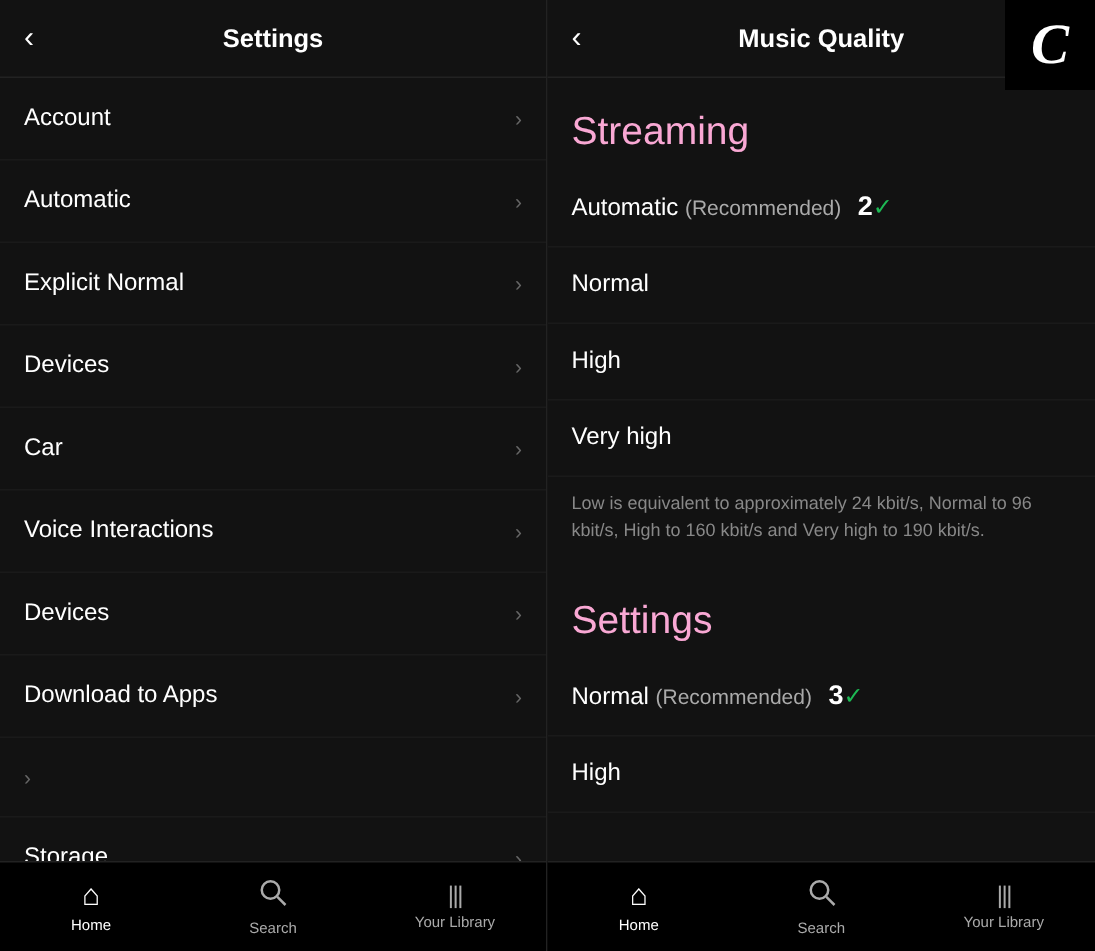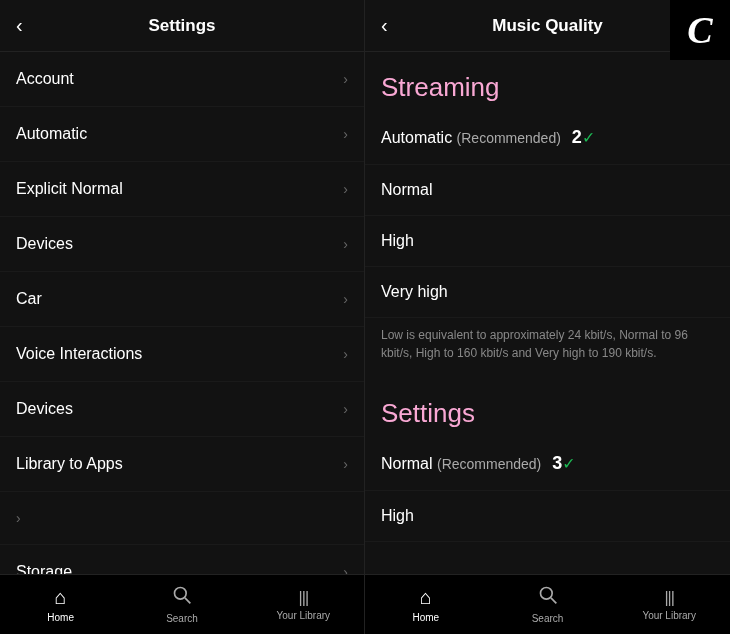--- a/index.html
+++ b/index.html
@@ -252,21 +252,21 @@
       </div>
       <div class="settings-item">
         <span class="item-label">Voice Interactions</span>
         <span class="chevron">›</span>
       </div>
       <div class="settings-item">
         <span class="item-label">Devices</span>
         <span class="chevron">›</span>
       </div>
       <div class="settings-item">
-        <span class="item-label">Library to Apps</span>
+        <span class="item-label">Download to Apps</span>
         <span class="chevron">›</span>
       </div>
       <div class="settings-item active">
         <span class="chevron">›</span>
       </div>
       <div class="settings-item">
         <span class="item-label">Storage</span>
         <span class="chevron">›</span>
       </div>
     </div>

